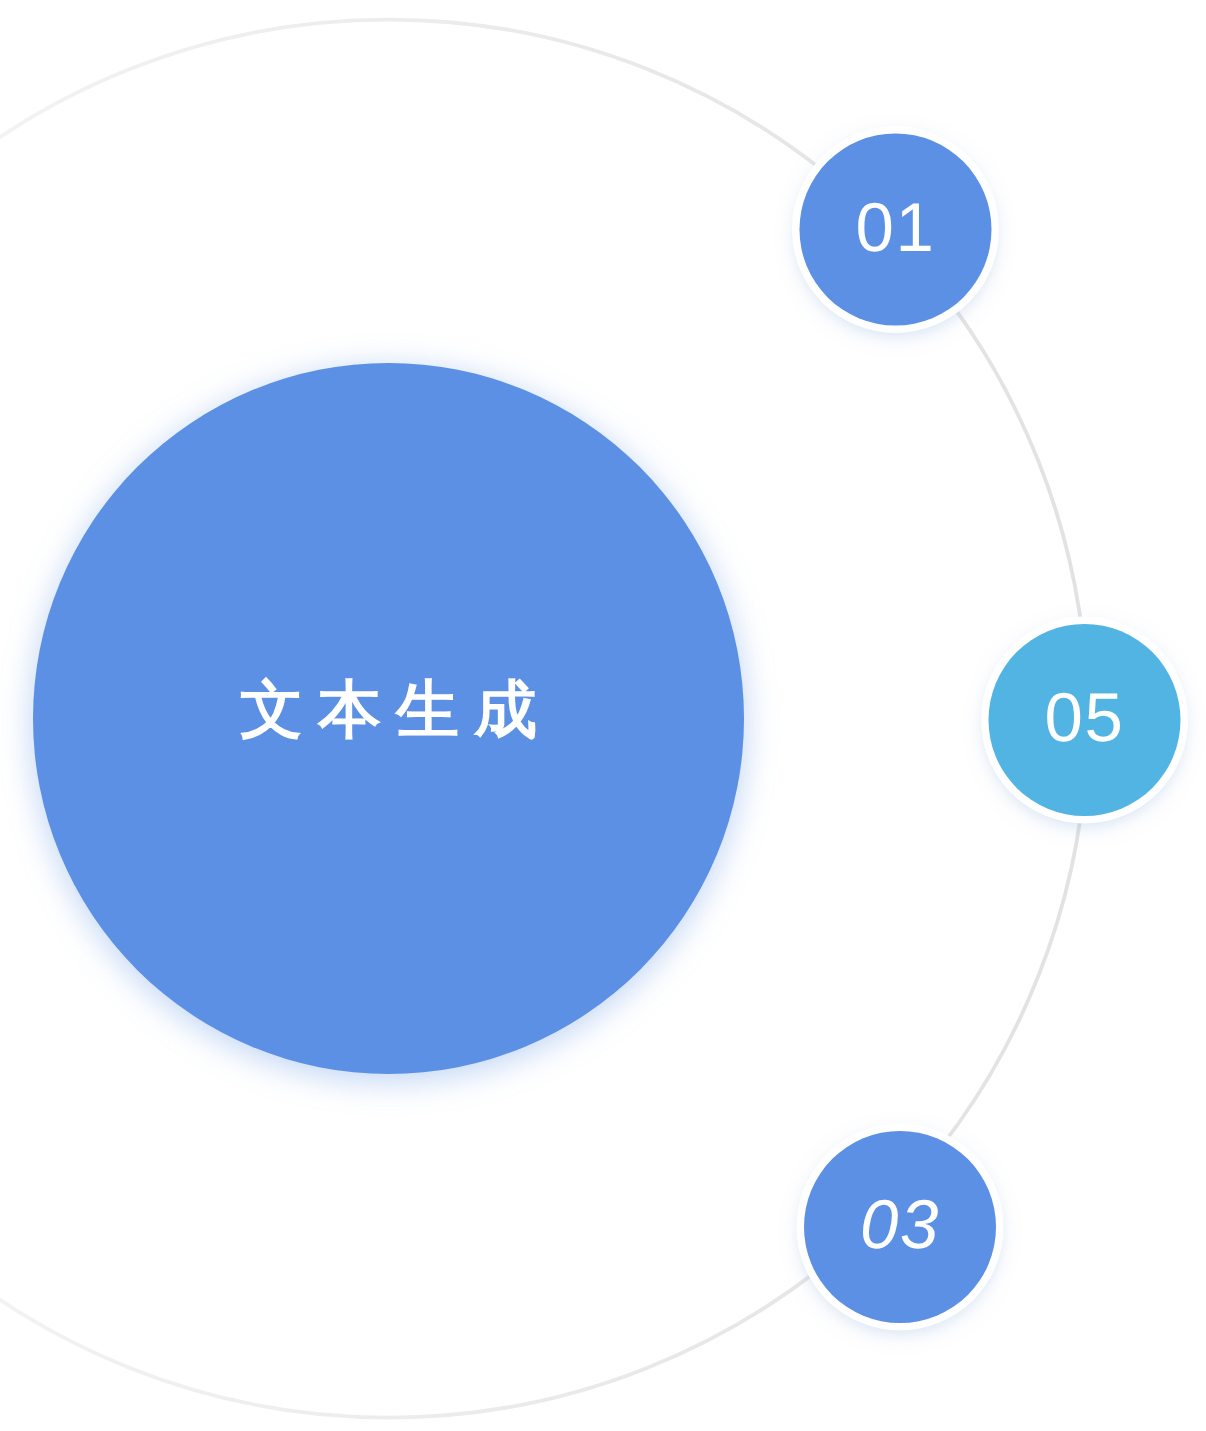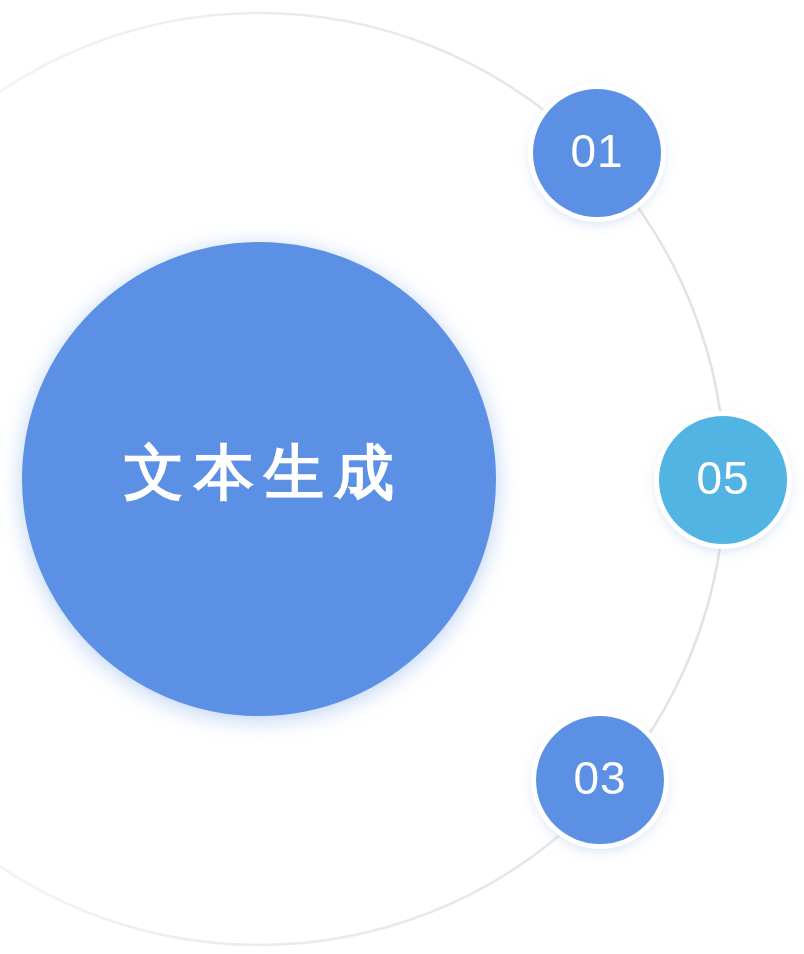--- a/index.html
+++ b/index.html
@@ -35,21 +35,21 @@
     height: 474px;
     border-radius: 50%;
     background: var(--primary);
     box-shadow: 0 4px 22px rgba(91, 144, 228, 0.40);
     display: flex;
     align-items: center;
     justify-content: center;
   }
   .center-node .node-label {
     color: var(--label-text);
-    font-size: 60px;
+    font-size: 42px;
     font-weight: 700;
     letter-spacing: 10px;
     text-indent: 10px;
     line-height: 1;
     white-space: nowrap;
     transform: translateY(-6px);
   }
   .step-node {
     position: absolute;
     width: 128px;
@@ -64,21 +64,21 @@
   .step-node .step-label {
     color: var(--label-text);
     font-size: 46px;
     font-weight: 400;
     letter-spacing: 1px;
     line-height: 1;
     transform: translateY(-2px);
   }
   .step-01 { left: 533px; top: 89px; }
   .step-02 { left: 659px; top: 416px; background: var(--accent); }
-  .step-03 { left: 536px; top: 716px; }
+  .step-03 { left: 536px; top: 754px; font-style: italic; }
 </style>
 </head>
 <body>
 
 <div class="canvas">
 
   <svg class="orbit-svg" viewBox="0 0 804 954" aria-hidden="true">
     <defs>
       <linearGradient id="arcGrad" x1="0%" y1="0%" x2="100%" y2="0%">
         <stop offset="0%" style="stop-color: var(--arc-start)"></stop>

